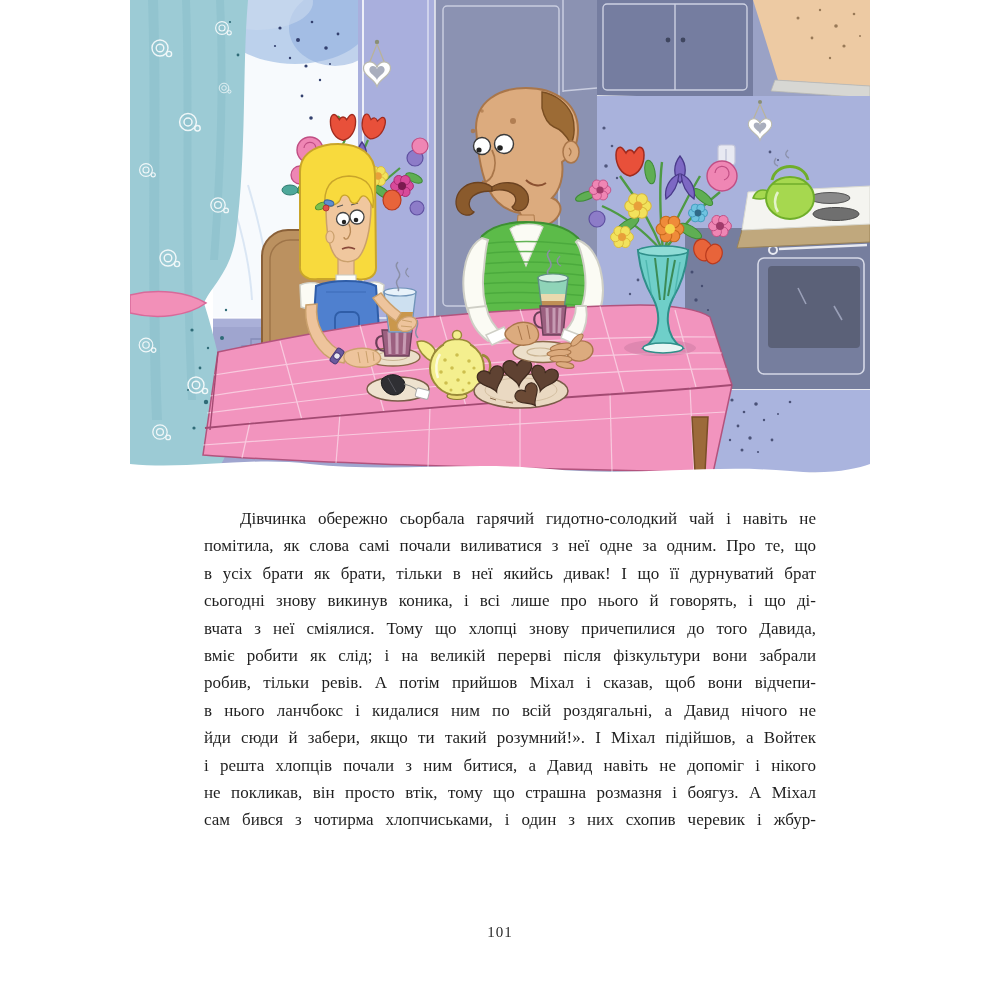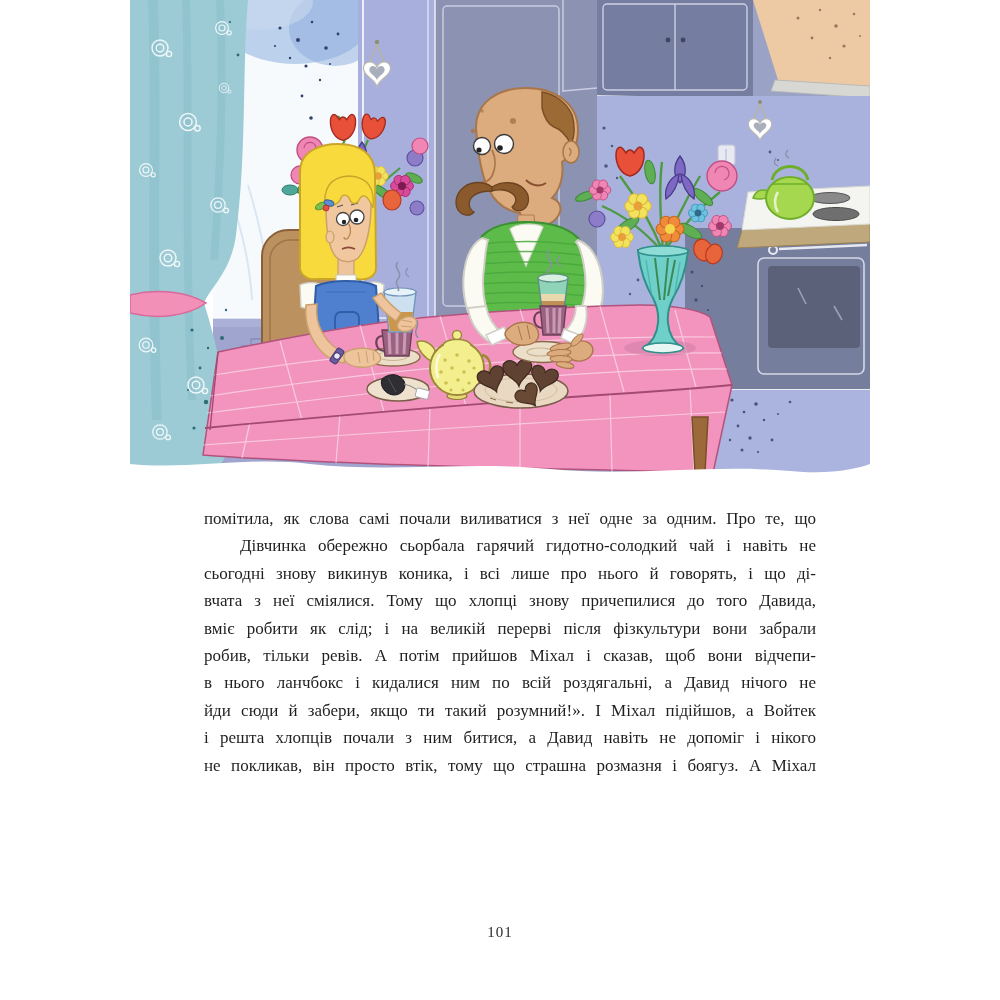--- a/index.html
+++ b/index.html
@@ -531,26 +531,28 @@
           <ellipse cx="435" cy="365" rx="9" ry="3" transform="rotate(10 435 365)"></ellipse>
           <ellipse cx="447" cy="340" rx="8" ry="3.2" transform="rotate(-45 447 340)"></ellipse>
         </g>
       </g>
     </g>
 
     <path d="M0,464 C60,470 120,456 180,464 C260,473 340,461 420,469 C500,477 580,464 660,471 C700,475 726,469 740,464 L740,480 L0,480 Z" fill="#ffffff"></path>
   </svg>
 
   <div id="story">
+    <div class="pline first">Дівчинка обережно сьорбала гарячий гидотно-солодкий чай і навіть не</div>
     <div class="pline">помітила, як слова самі почали виливатися з неї одне за одним. Про те, що</div>
-    <div class="pline first">Дівчинка обережно сьорбала гарячий гидотно-солодкий чай і навіть не</div>
+    <div class="pline">в усіх брати як брати, тільки в неї якийсь дивак! І що її дурнуватий брат</div>
     <div class="pline">сьогодні знову викинув коника, і всі лише про нього й говорять, і що ді-</div>
     <div class="pline">вчата з неї сміялися. Тому що хлопці знову причепилися до того Давида,</div>
     <div class="pline">вміє робити як слід; і на великій перерві після фізкультури вони забрали</div>
     <div class="pline">робив, тільки ревів. А потім прийшов Міхал і сказав, щоб вони відчепи-</div>
     <div class="pline">в нього ланчбокс і кидалися ним по всій роздягальні, а Давид нічого не</div>
     <div class="pline">йди сюди й забери, якщо ти такий розумний!». І Міхал підійшов, а Войтек</div>
     <div class="pline">і решта хлопців почали з ним битися, а Давид навіть не допоміг і нікого</div>
     <div class="pline">не покликав, він просто втік, тому що страшна розмазня і боягуз. А Міхал</div>
+    <div class="pline">сам бився з чотирма хлопчиськами, і один з них схопив черевик і жбур-</div>
   </div>
 
   <div id="pageno">101</div>
 </div>
 
 </body></html>

